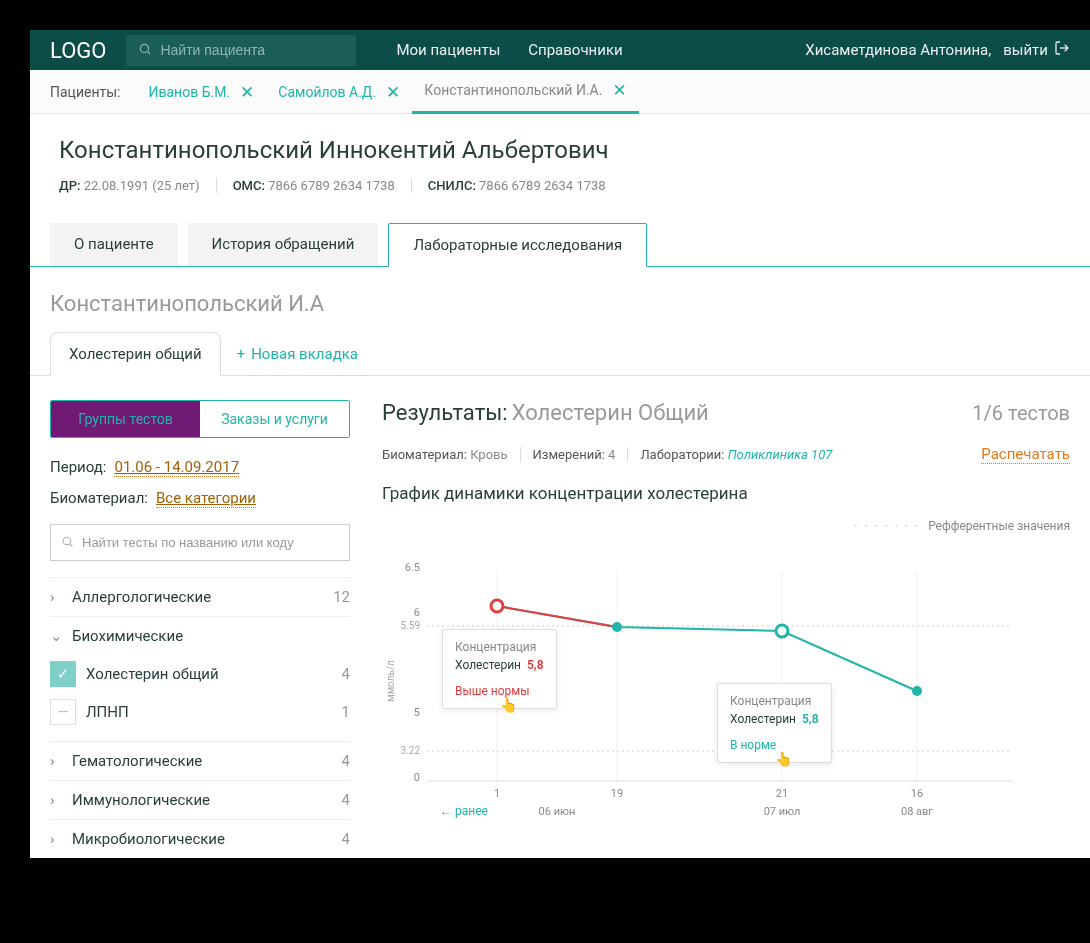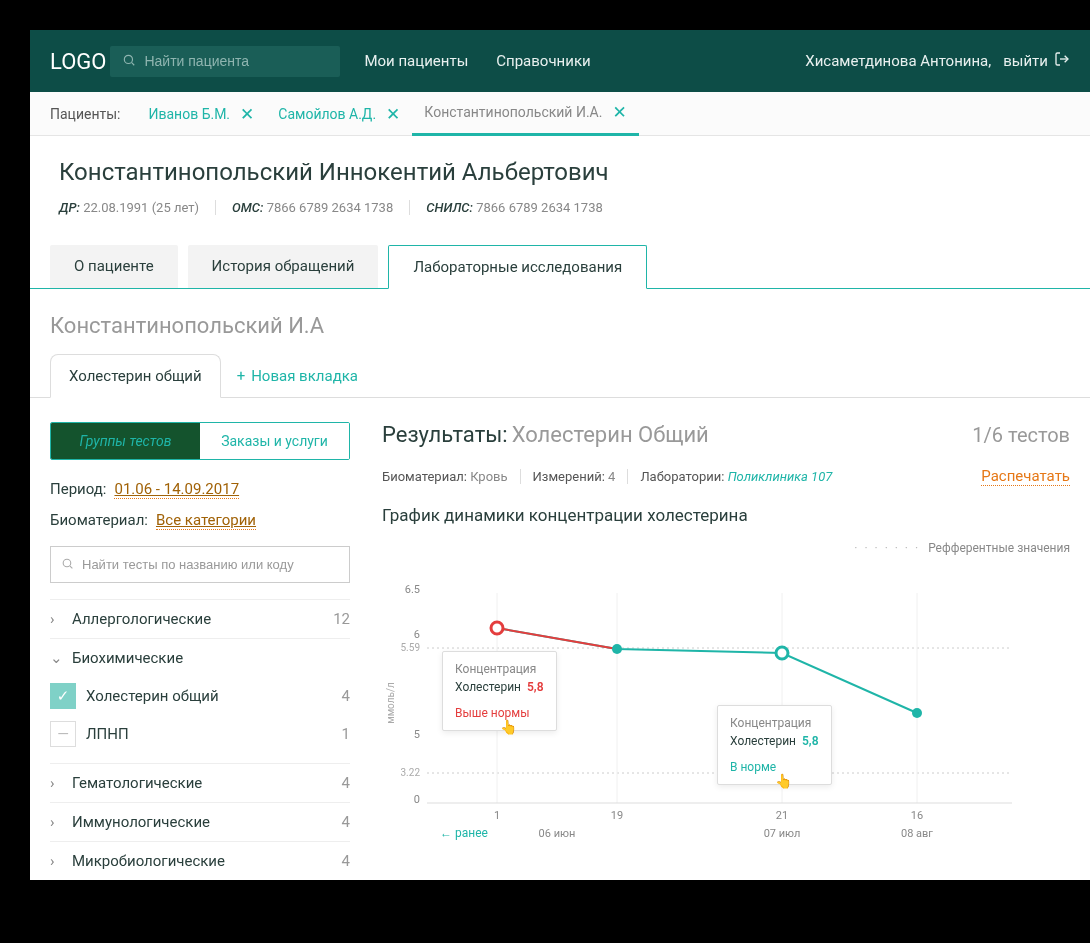--- a/index.html
+++ b/index.html
@@ -1,58 +1,58 @@
 <!DOCTYPE html>
 <html><head>
 <meta charset="utf-8">
 <style>
 * { box-sizing: border-box; margin: 0; padding: 0; }
 body { font-family: -apple-system, BlinkMacSystemFont, "Segoe UI", Roboto, sans-serif; background: #000; padding: 30px; }
 .window { width: 1060px; margin: 0 auto; background: #fff; }
-.topbar { background: #0d4d47; height: 62px; display: flex; align-items: center; padding: 0 20px; color: #fff; gap: 4px; }
+.topbar { background: #0d4d47; height: 40px; display: flex; align-items: center; padding: 0 20px; color: #fff; gap: 20px; }
 .logo { font-size: 22px; font-weight: 400; color: #fff; }
 .search-box { background: #1a5e57; display: flex; align-items: center; padding: 6px 12px; width: 230px; gap: 8px; border-radius: 2px; }
 .search-box input { background: transparent; border: none; color: #d0e0dd; font-size: 14px; outline: none; width: 100%; }
 .search-box input::placeholder { color: #8fb5b0; }
 .topnav { display: flex; gap: 28px; margin-left: 20px; }
 .topnav-item { color: #e8f0ef; font-size: 15px; cursor: pointer; }
 .topbar-right { margin-left: auto; display: flex; align-items: center; gap: 12px; color: #e8f0ef; font-size: 15px; }
 .logout { display: flex; align-items: center; gap: 6px; cursor: pointer; }
 
 .patient-tabs { display: flex; align-items: center; padding: 0 20px; height: 44px; background: #fbfbfb; border-bottom: 1px solid #e5e5e5; }
 .pt-label { color: #555; font-size: 14px; margin-right: 16px; }
 .pt-tab { display: flex; align-items: center; gap: 10px; padding: 0 12px; height: 44px; font-size: 14px; color: #1fb5a8; cursor: pointer; }
 .pt-tab.active { color: #888; border-bottom: 3px solid #1fb5a8; }
 .pt-close { font-size: 17px; color: #1fb5a8; }
 
 .patient-header { padding: 22px 29px 18px; }
 .patient-name { font-size: 24px; color: #2a3f3c; font-weight: 400; margin-bottom: 14px; }
 .patient-meta { display: flex; gap: 0; font-size: 13px; color: #555; }
 .pm-item { padding: 0 16px; border-left: 1px solid #ddd; }
 .pm-item:first-child { padding-left: 0; border-left: none; }
-.pm-label { color: #2a3f3c; font-weight: 500; font-style: italic; }
+.pm-label { color: #2a3f3c; font-weight: 500; }
 .pm-value { color: #888; }
 
 .main-tabs { display: flex; gap: 10px; padding: 12px 20px 0; border-bottom: 1px solid #1fb5a8; }
 .mt-tab { background: #f3f3f3; padding: 12px 24px; font-size: 15px; color: #2a3f3c; cursor: pointer; border-radius: 2px 2px 0 0; }
 .mt-tab.active { background: #fff; border: 1px solid #1fb5a8; border-bottom: 1px solid #fff; margin-bottom: -1px; }
 
 .section-title { padding: 24px 20px 16px; display: flex; gap: 12px; align-items: baseline; }
 .st-main { font-size: 22px; color: #2a3f3c; }
 .st-sub { font-size: 22px; color: #999; }
 
 .inner-tabs { display: flex; align-items: center; padding: 0 20px; border-bottom: 1px solid #ddd; gap: 16px; }
 .it-tab { padding: 12px 18px; font-size: 15px; color: #2a3f3c; border: 1px solid #ddd; border-bottom: 1px solid #fff; margin-bottom: -1px; border-radius: 8px 8px 0 0; background: #fff; }
 .it-add { color: #1fb5a8; font-size: 15px; cursor: pointer; display: flex; align-items: center; gap: 6px; }
 
 .content { display: flex; padding: 24px 20px 0; gap: 32px; }
 .sidebar { width: 300px; flex-shrink: 0; }
 .toggle-group { display: flex; border: 1px solid #1fb5a8; border-radius: 2px; overflow: hidden; margin-bottom: 20px; }
 .tg-btn { flex: 1; padding: 10px; text-align: center; font-size: 14px; cursor: pointer; color: #1fb5a8; background: #fff; }
-.tg-btn.active { background: #14532d; color: #1fb5a8; font-style: italic; }
+.tg-btn.active { background: #701a75; color: #1fb5a8; }
 
 .filter-row { display: flex; gap: 8px; font-size: 15px; margin-bottom: 12px; }
 .fr-label { color: #2a3f3c; }
 .fr-value { color: #a16207; border-bottom: 1px dotted #e67817; cursor: pointer; text-decoration: underline; }
 
 .test-search { border: 1px solid #ccc; padding: 8px 10px; display: flex; align-items: center; gap: 8px; margin: 16px 0; }
 .test-search input { border: none; outline: none; font-size: 13px; width: 100%; color: #333; }
 .test-search input::placeholder { color: #999; }
 
 .test-group { padding: 10px 0; border-top: 1px solid #eee; }

